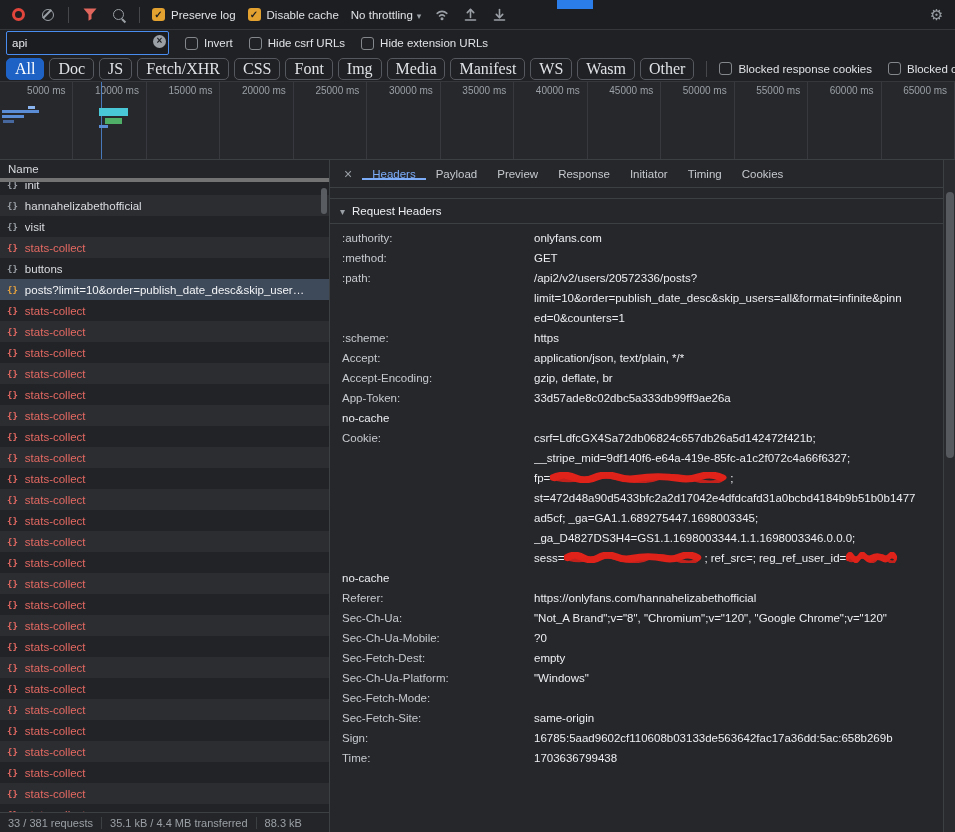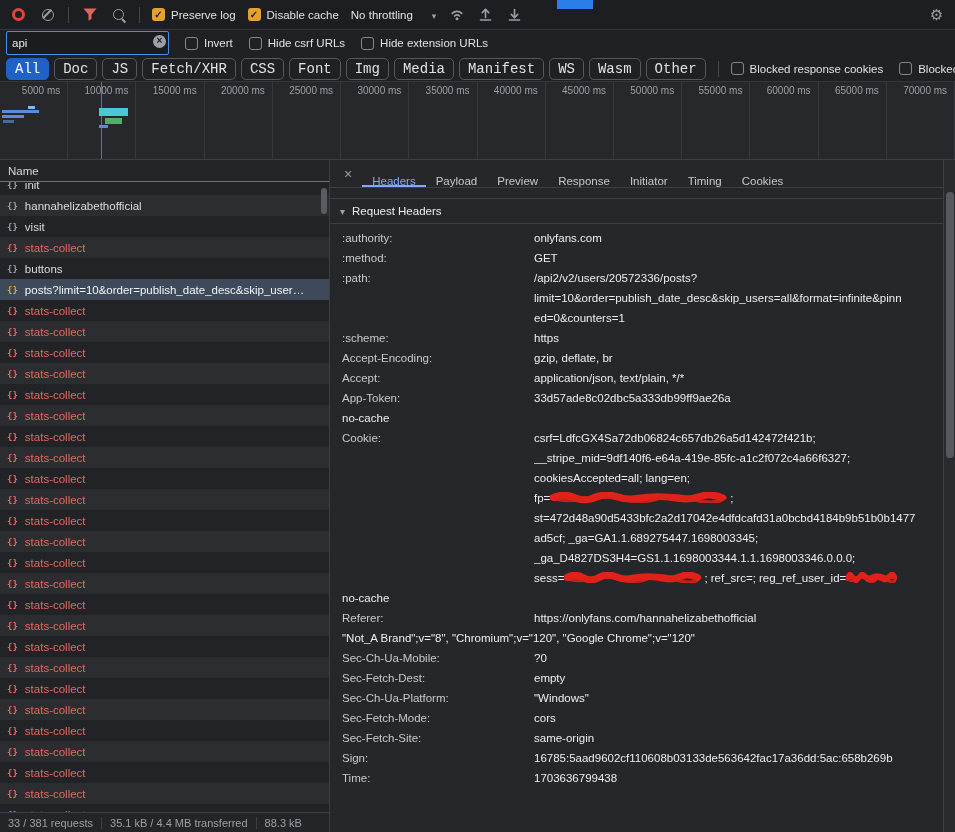--- a/index.html
+++ b/index.html
@@ -13,51 +13,51 @@
   .rec{width:13px;height:13px;border:3.5px solid #e1453c;border-radius:50%}
   .clear-ic{width:12px;height:12px;border:1.6px solid #9aa0a6;border-radius:50%;position:relative}
   .clear-ic::after{content:"";position:absolute;left:-1.2px;top:3.9px;width:12px;height:1.6px;background:#9aa0a6;transform:rotate(-45deg)}
   .search-ic{width:14px;height:14px;position:relative}
   .search-ic::before{content:"";position:absolute;left:1px;top:1px;width:9px;height:9px;border:1.7px solid #9aa0a6;border-radius:50%}
   .search-ic::after{content:"";position:absolute;left:10px;top:10px;width:5px;height:1.7px;background:#9aa0a6;transform:rotate(45deg);transform-origin:0 50%}
   .cb{display:flex;align-items:center;gap:6px;flex:none;cursor:pointer}
   .cb-box{width:13px;height:13px;border-radius:3px;background:#e3a12f;color:#1d1e21;display:flex;align-items:center;justify-content:center;font-size:10px;font-weight:700;flex:none;line-height:1}
   .cb-box.un{background:transparent;border:1.6px solid #84888d}
   .cb-label{color:#dfe2e6;white-space:nowrap}
-  .drop{display:flex;align-items:flex-end;gap:19px;color:#dfe2e6;flex:none;cursor:pointer}
+  .drop{display:flex;align-items:flex-end;gap:4px;color:#dfe2e6;flex:none;cursor:pointer}
   .caret{color:#9aa0a6;font-size:9px}
   .gear{font-size:15px;color:#9aa0a6;line-height:1}
   .spacer{flex:1}
   .blue-artifact{position:absolute;left:557px;top:0;width:36px;height:9px;background:#2b7de9}
 
   
   .filterbar{position:absolute;left:0;top:30px;width:100%;height:26px;display:flex;align-items:center;padding:0 6px;gap:16px;background:#202124}
   .fwrap{position:relative;width:163px;height:24px;flex:none}
   .fquery{width:100%;height:100%;background:#1b1c1f;border:1px solid #4a8df0;border-radius:2px;color:#e8eaed;padding:0 18px 0 5px;font-family:inherit;font-size:11.5px;outline:none}
   .fclear{position:absolute;right:3px;top:3.5px;width:13px;height:13px;border-radius:50%;background:#9aa0a6;color:#1d1e21;display:flex;align-items:center;justify-content:center;font-size:10px;font-weight:700;cursor:pointer;line-height:1}
 
   
   .chipsbar{position:absolute;left:0;top:56px;width:100%;height:26px;display:flex;align-items:center;padding:0 6px;border-bottom:1px solid #36373a;background:#202124}
   .chiprow{display:flex;gap:5px;align-items:center}
-  .chip{height:22px;padding:0 8px;border:1px solid #55585e;border-radius:5px;background:none;color:#dfe2e6;font-size:14px;font-family:Liberation Mono, monospace;display:flex;align-items:center;flex:none;cursor:pointer}
+  .chip{height:22px;padding:0 8px;border:1px solid #55585e;border-radius:5px;background:none;color:#dfe2e6;font-size:16px;font-family:Liberation Serif, serif;display:flex;align-items:center;flex:none;cursor:pointer}
   .chip.sel{background:#1f62c5;border-color:#1f62c5;color:#fff}
   .cbrow{display:flex;gap:16px;align-items:center;margin-left:12px}
   .chipsbar .sep{margin-left:12px}
 
   
   .overview{position:absolute;left:0;top:82px;width:100%;height:78px;background:#27282c;border-bottom:1px solid #3c4043;cursor:crosshair}
   .ov-cols{position:absolute;inset:0;display:flex}
   .ov-col{flex:1;border-right:1px solid #37393e;position:relative}
   .ov-label{position:absolute;top:3px;right:7px;font-size:10px;color:#9aa0a6;white-space:nowrap}
   .ov-bars{position:absolute;inset:0;pointer-events:none}
   .wbar{position:absolute}
 
   
   .left-pane{position:absolute;left:0;top:160px;width:330px;height:652px;border-right:1px solid #3c4043;background:#202124;overflow:hidden}
-  .lp-header{height:22px;border-bottom:1px solid #737373;display:flex;align-items:center;padding:0 8px;background:#242528;color:#d5d8dc}
+  .lp-header{height:22px;border-bottom:4px solid #737373;display:flex;align-items:center;padding:0 8px;background:#242528;color:#d5d8dc}
   .lp-rows{position:absolute;left:0;right:0;top:22px;bottom:0;overflow:hidden}
   .lp-inner{margin-top:-8px}
   .req-row{height:21px;display:flex;align-items:center;gap:7px;padding:0 7px;overflow:hidden;white-space:nowrap;background:#222327;cursor:pointer}
   .req-row.alt{background:#2c2d31}
   .ricon{font-size:9px;font-weight:700;color:#9aa0a6;flex:none;font-family:"DejaVu Sans Mono",monospace}
   .rlabel{overflow:hidden;text-overflow:ellipsis;color:#d9dce0}
   .req-row.error .ricon,.req-row.error .rlabel{color:#e46962}
   .req-row.selected{background:#3e4959}
   .req-row.selected .ricon{color:#e8a33d}
   .req-row.selected .rlabel{color:#f3f5f7}
@@ -248,23 +248,20 @@
         </div>
         <div class="ov-col">
           <span class="ov-label">55000 ms</span>
         </div>
         <div class="ov-col">
           <span class="ov-label">60000 ms</span>
         </div>
         <div class="ov-col">
           <span class="ov-label">65000 ms</span>
         </div>
-        <div class="ov-col">
-          <span class="ov-label">70000 ms</span>
-        </div>
       </div>
     <div class="ov-bars">
       <div class="wbar" style="left:2px;top:28px;width:37px;height:3px;background:#5b8dd6"></div>
       <div class="wbar" style="left:2px;top:33px;width:22px;height:3px;background:#5b8dd6"></div>
       <div class="wbar" style="left:3px;top:38px;width:11px;height:3px;background:#46689e"></div>
       <div class="wbar" style="left:28px;top:24px;width:7px;height:3px;background:#8ab4f0"></div>
       <div class="wbar" style="left:101px;top:0;bottom:0;width:1px;background:#4f87d4;opacity:.85"></div>
       <div class="wbar" style="left:99px;top:26px;width:29px;height:8px;background:#49c8d8"></div>
       <div class="wbar" style="left:105px;top:36px;width:17px;height:6px;background:#4fae68"></div>
       <div class="wbar" style="left:99px;top:43px;width:9px;height:3px;background:#5b8dd6"></div>
@@ -412,21 +409,21 @@
     <span class="sb-item">33 / 381 requests</span>
     <span class="sb-item">35.1 kB / 4.4 MB transferred</span>
     <span class="sb-item">88.3 kB</span>
   </div>
 
   <div class="right-pane">
     <div class="tabbar">
       <span class="closex">
           <span>×</span>
         </span>
-      <span style="display:flex;align-items:flex-end">
+      <span style="display:flex;align-items:center">
           <div class="tab sel">Headers</div>
           <div class="tab">Payload</div>
           <div class="tab">Preview</div>
           <div class="tab">Response</div>
           <div class="tab">Initiator</div>
           <div class="tab">Timing</div>
           <div class="tab">Cookies</div>
         </span>
     </div>
     <div class="detail-content">
@@ -449,40 +446,39 @@
               <div class="hline">/api2/v2/users/20572336/posts?</div>
               <div class="hline">limit=10&amp;order=publish_date_desc&amp;skip_users=all&amp;format=infinite&amp;pinn</div>
               <div class="hline">ed=0&amp;counters=1</div>
             </div>
           </div>
           <div class="hrow">
             <div class="hname">:scheme:</div>
             <div class="hval">https</div>
           </div>
           <div class="hrow">
+            <div class="hname">Accept:</div>
+            <div class="hval">application/json, text/plain, */*</div>
+          </div>
+          <div class="hrow">
             <div class="hname">Accept-Encoding:</div>
             <div class="hval">gzip, deflate, br</div>
-          </div>
-          <div class="hrow">
-            <div class="hname">Accept:</div>
-            <div class="hval">application/json, text/plain, */*</div>
           </div>
           <div class="hrow">
             <div class="hname">App-Token:</div>
             <div class="hval">33d57ade8c02dbc5a333db99ff9ae26a</div>
           </div>
           <div class="hrow">
             <div class="hval">no-cache</div>
           </div>
           <div class="hrow">
             <div class="hname">Cookie:</div>
             <div class="hval">
               <div class="hline">csrf=LdfcGX4Sa72db06824c657db26a5d142472f421b;</div>
               <div class="hline">__stripe_mid=9df140f6-e64a-419e-85fc-a1c2f072c4a66f6327;</div>
-              <div class="hline">cookiesAccepted=all; lang=en;</div>
               <div class="hline">fp=<span class="scribble" style="width: 180px;"><svg viewBox="0 0 120 12" preserveAspectRatio="none">
                     <path d="M3,6 Q9,1 16,6 T30,6 T44,5 T58,7 T72,5 T86,7 T100,5 T114,6" fill="none" stroke="#df221a" stroke-width="7.5" stroke-linecap="round"></path>
                     <path d="M5,8 Q14,11 24,7 T48,8 T72,7 T96,8 T115,7" fill="none" stroke="#df221a" stroke-width="4" opacity="0.85"></path>
                   </svg></span>;</div>
               <div class="hline">st=472d48a90d5433bfc2a2d17042e4dfdcafd31a0bcbd4184b9b51b0b1477</div>
               <div class="hline">ad5cf; _ga=GA1.1.689275447.1698003345;</div>
               <div class="hline">_ga_D4827DS3H4=GS1.1.1698003344.1.1.1698003346.0.0.0;</div>
               <div class="hline">sess=<span class="scribble" style="width: 140px;"><svg viewBox="0 0 120 12" preserveAspectRatio="none">
                     <path d="M3,6 Q9,1 16,6 T30,6 T44,5 T58,7 T72,5 T86,7 T100,5 T114,6" fill="none" stroke="#df221a" stroke-width="7.5" stroke-linecap="round"></path>
                     <path d="M5,8 Q14,11 24,7 T48,8 T72,7 T96,8 T115,7" fill="none" stroke="#df221a" stroke-width="4" opacity="0.85"></path>
@@ -493,37 +489,37 @@
             </div>
           </div>
           <div class="hrow">
             <div class="hval">no-cache</div>
           </div>
           <div class="hrow">
             <div class="hname">Referer:</div>
             <div class="hval">https://onlyfans.com/hannahelizabethofficial</div>
           </div>
           <div class="hrow">
+            <div class="hname">Sec-Ch-Ua:</div>
             <div class="hval">"Not_A Brand";v="8", "Chromium";v="120", "Google Chrome";v="120"</div>
           </div>
           <div class="hrow">
             <div class="hname">Sec-Ch-Ua-Mobile:</div>
             <div class="hval">?0</div>
           </div>
           <div class="hrow">
             <div class="hname">Sec-Fetch-Dest:</div>
             <div class="hval">empty</div>
           </div>
           <div class="hrow">
             <div class="hname">Sec-Ch-Ua-Platform:</div>
             <div class="hval">"Windows"</div>
           </div>
           <div class="hrow">
             <div class="hname">Sec-Fetch-Mode:</div>
-            <div class="hval">cors</div>
           </div>
           <div class="hrow">
             <div class="hname">Sec-Fetch-Site:</div>
             <div class="hval">same-origin</div>
           </div>
           <div class="hrow">
             <div class="hname">Sign:</div>
             <div class="hval">16785:5aad9602cf110608b03133de563642fac17a36dd:5ac:658b269b</div>
           </div>
           <div class="hrow">

